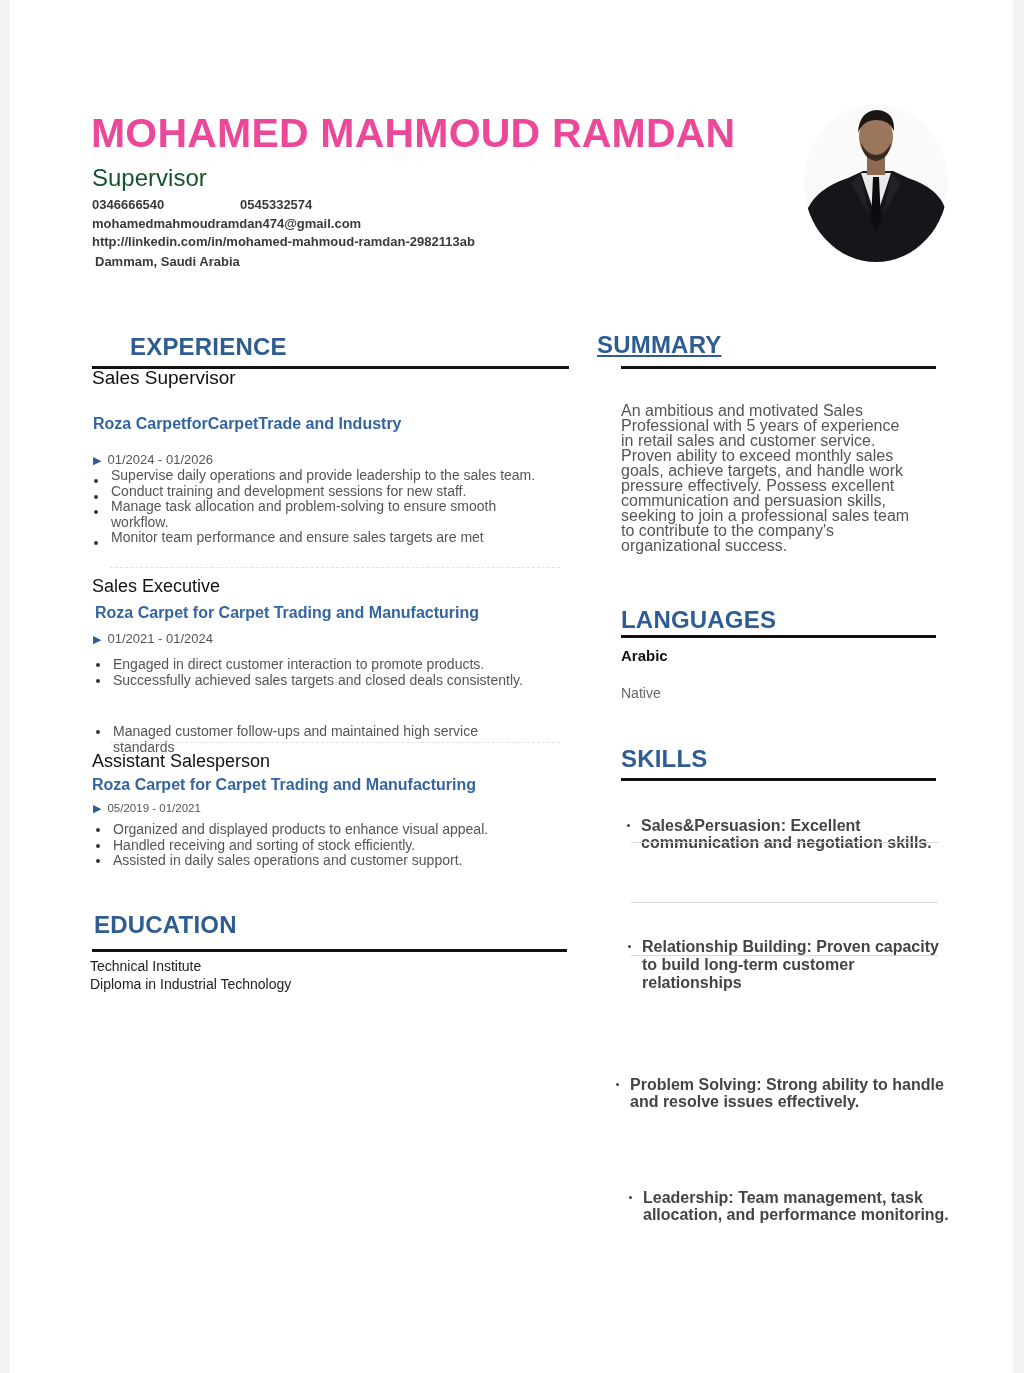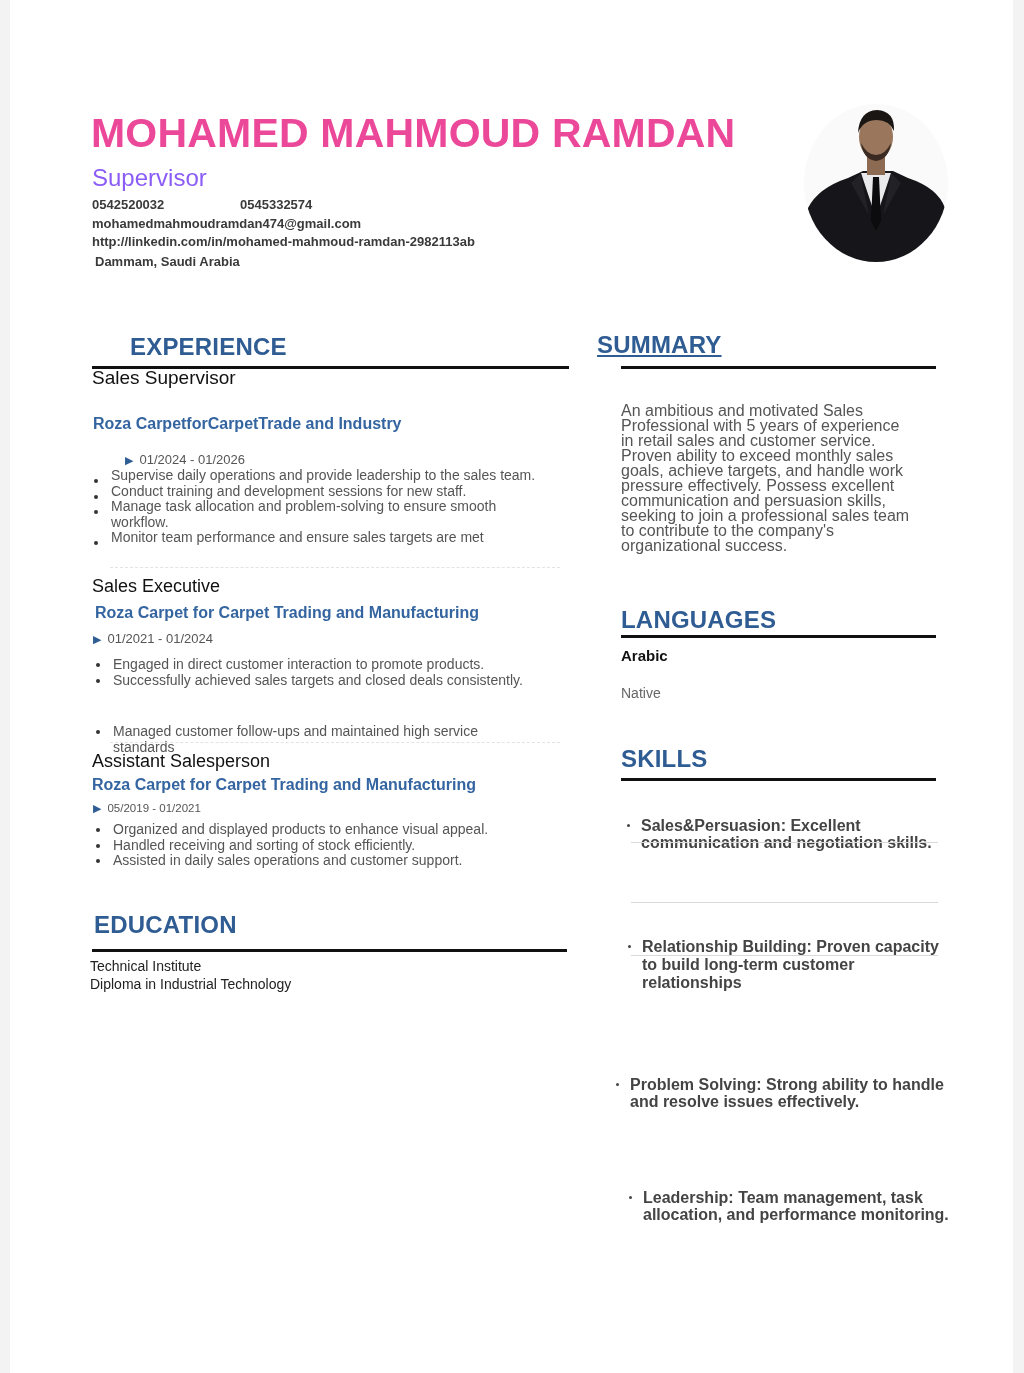--- a/index.html
+++ b/index.html
@@ -11,21 +11,21 @@
   }
   .page {
     position: absolute; left: 10px; top: 0; width: 1003px; height: 1373px;
     background: #ffffff;
   }
   .abs { position: absolute; }
   .name {
     left: 81px; top: 110px; font-size: 41px; font-weight: bold; color: #ec4899;
     letter-spacing: 0.2px; white-space: nowrap;
   }
-  .role { left: 82px; top: 164px; font-size: 24px; color: #8b5cf6; }
+  .role { left: 82px; top: 164px; font-size: 24px; color: #14532d; }
   .contact { font-size: 13px; font-weight: bold; color: #3a3a3a; white-space: nowrap; }
   .photo {
     left: 793px; top: 103px; width: 147px; height: 160px;
   }
   .sec-title { font-size: 24px; font-weight: bold; color: #2e5c93; letter-spacing: 0.2px; }
   .rule { height: 3px; background: #111; }
   .job-title { font-size: 19px; color: #111; }
   .company { font-size: 16px; font-weight: bold; color: #3465a0; }
   .date { font-size: 13px; color: #555; white-space: nowrap; }
   .date .tri { color: #2e5c93; font-size: 11px; margin-right: 6px; }
@@ -43,21 +43,21 @@
   .skill-sep { height: 1px; background: #d9d9d9; }
   .edu { font-size: 14px; color: #222; }
 </style>
 </head>
 <body>
 
 <div class="page">
 
   <div class="abs name">MOHAMED MAHMOUD RAMDAN</div>
   <div class="abs role">Supervisor</div>
-  <div class="abs contact" style="left:82px; top:197px;">0542520032</div>
+  <div class="abs contact" style="left:82px; top:197px;">0346666540</div>
   <div class="abs contact" style="left:230px; top:197px;">0545332574</div>
   <div class="abs contact" style="left:82px; top:216px;">mohamedmahmoudramdan474@gmail.com</div>
   <div class="abs contact" style="left:82px; top:234px;">http://linkedin.com/in/mohamed-mahmoud-ramdan-2982113ab</div>
   <div class="abs contact" style="left:85px; top:254px;">Dammam, Saudi Arabia</div>
 
   <div class="abs photo">
     <svg width="147" height="160" viewBox="0 0 147 160">
       <defs>
         <clipPath id="pc">
             <ellipse cx="73" cy="80" rx="72" ry="79"></ellipse>
@@ -84,21 +84,21 @@
         <path d="M58 40 Q60 56 73 58 Q86 56 88 40 Q82 52 73 52 Q64 52 58 40 Z" fill="#3a2a22"></path>
       </g>
     </svg>
   </div>
 
   <div class="abs sec-title" style="left:82px; top:333px;margin-left:38px;">EXPERIENCE</div>
   <div class="abs rule" style="left:82px; top:366px; width:477px;"></div>
 
   <div class="abs job-title" style="left:82px; top:367px;">Sales Supervisor</div>
   <div class="abs company" style="left:83px; top:415px;">Roza CarpetforCarpetTrade and Industry</div>
-  <div class="abs date" style="left:83px; top:452px;margin-left:32px;">
+  <div class="abs date" style="left:83px; top:452px;">
     <span class="tri">▶</span><span>01/2024 - 01/2026</span>
   </div>
   <div class="abs bullets" style="left:82px; top:468px; width:470px;">
     <div class="bullet-row"><span class="dot" style="top:11px"></span><span>Supervise daily operations and provide leadership to the sales team.</span></div>
     <div class="bullet-row"><span class="dot" style="top:11px"></span><span>Conduct training and development sessions for new staff.</span></div>
     <div class="bullet-row" style="width:420px;"><span class="dot" style="top:11px"></span><span>Manage task allocation and problem-solving to ensure smooth workflow.</span></div>
     <div class="bullet-row"><span class="dot" style="top:11px"></span><span>Monitor team performance and ensure sales targets are met</span></div>
   </div>
   <div class="abs dotted" style="left:100px; top:567px; width:450px;"></div>
 

